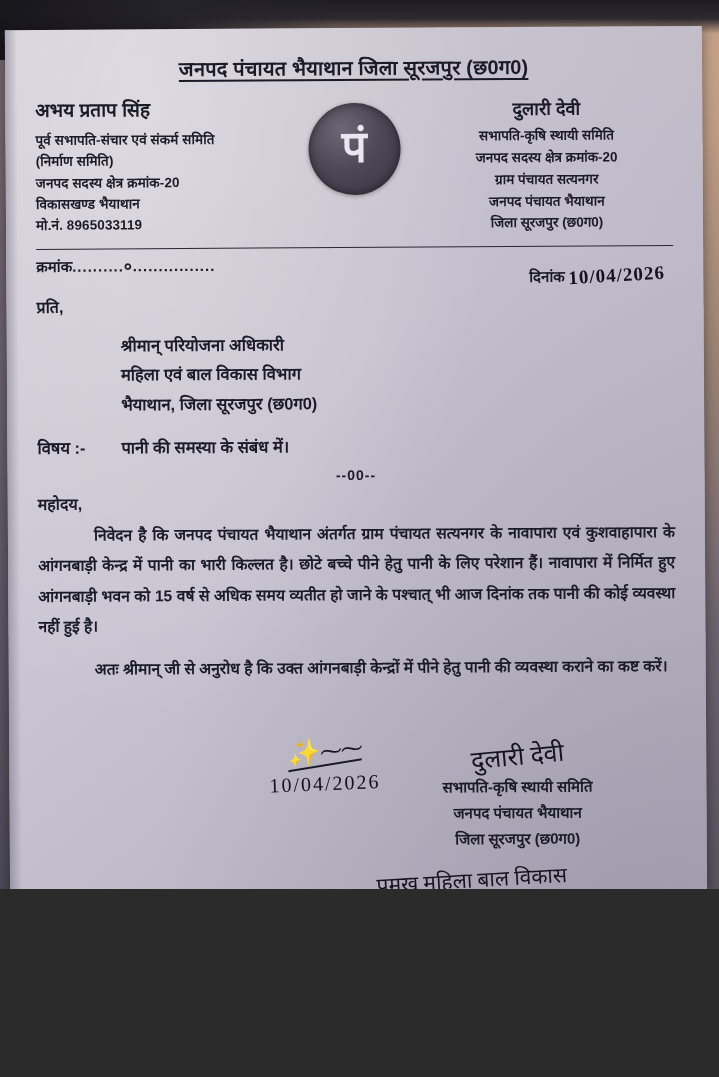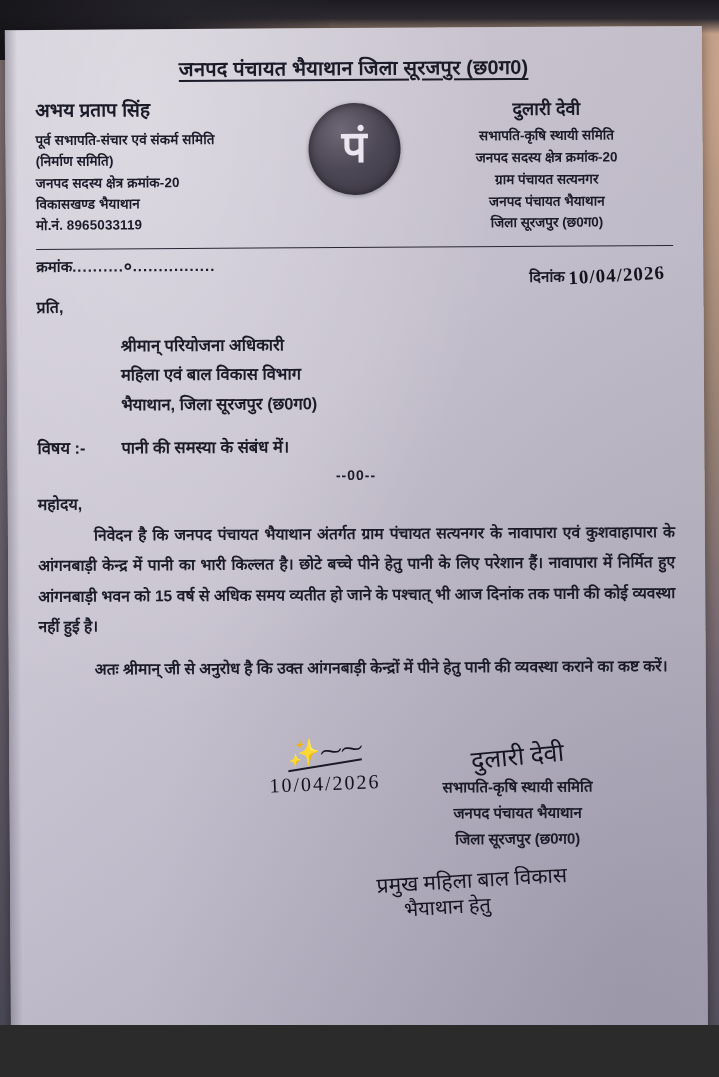--- a/index.html
+++ b/index.html
@@ -11,21 +11,21 @@
     width: 719px;
     height: 1077px;
     overflow: hidden;
     font-family: "Liberation Sans", sans-serif;
   }
 
   
   #photo {
     position: relative;
     width: 719px;
-    height: 1025px;
+    height: 889px;
     background:
       radial-gradient(circle at 78% 4%, #d8b89c 0%, #bf9d86 16%, #9d8576 34%, #6e6470 60%, #4c4a58 100%),
       linear-gradient(160deg, #caa88d 0%, #8d7d7c 40%, #54525f 100%);
     overflow: hidden;
   }
   
   #photo .top-shadow {
     position: absolute;
     left: 0; top: 0;
     width: 100%; height: 34px;

